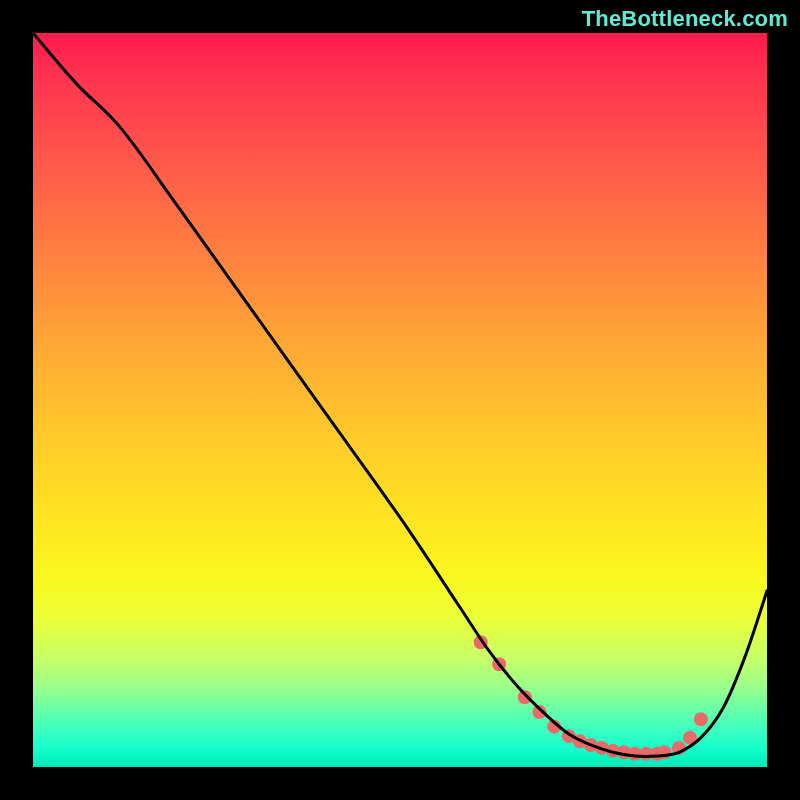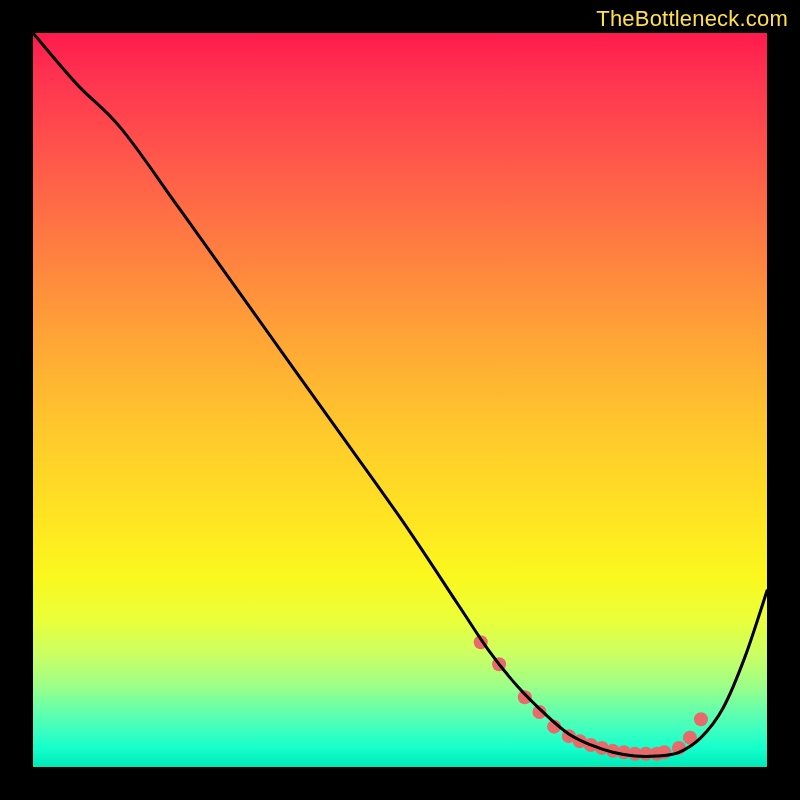--- a/index.html
+++ b/index.html
@@ -45,22 +45,22 @@
       #3cffc0 95%,
       #14ffcc 97.5%,
       #00e8b6 100%
     );
   }
   .watermark {
     position: absolute;
     top: 6px;
     right: 12px;
     font-size: 22px;
-    font-weight: 400;
-    color: #fde047;
+    font-weight: 700;
+    color: #5eead4;
     letter-spacing: 0.2px;
   }
   svg.curve {
     position: absolute;
     inset: 0;
     width: 100%;
     height: 100%;
   }
 </style>
 </head>

